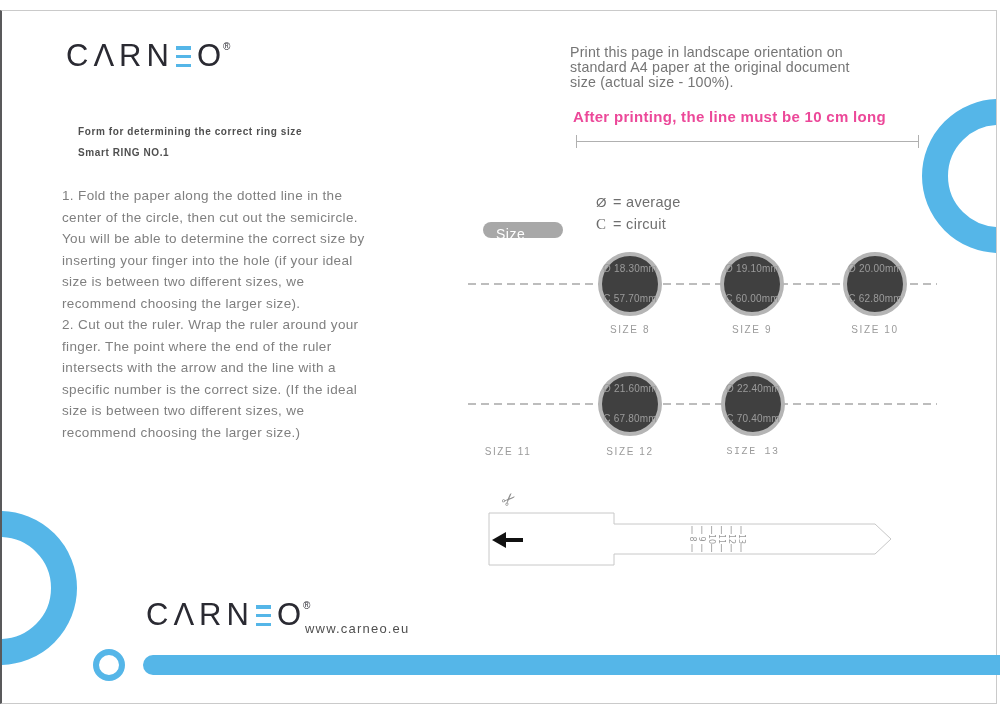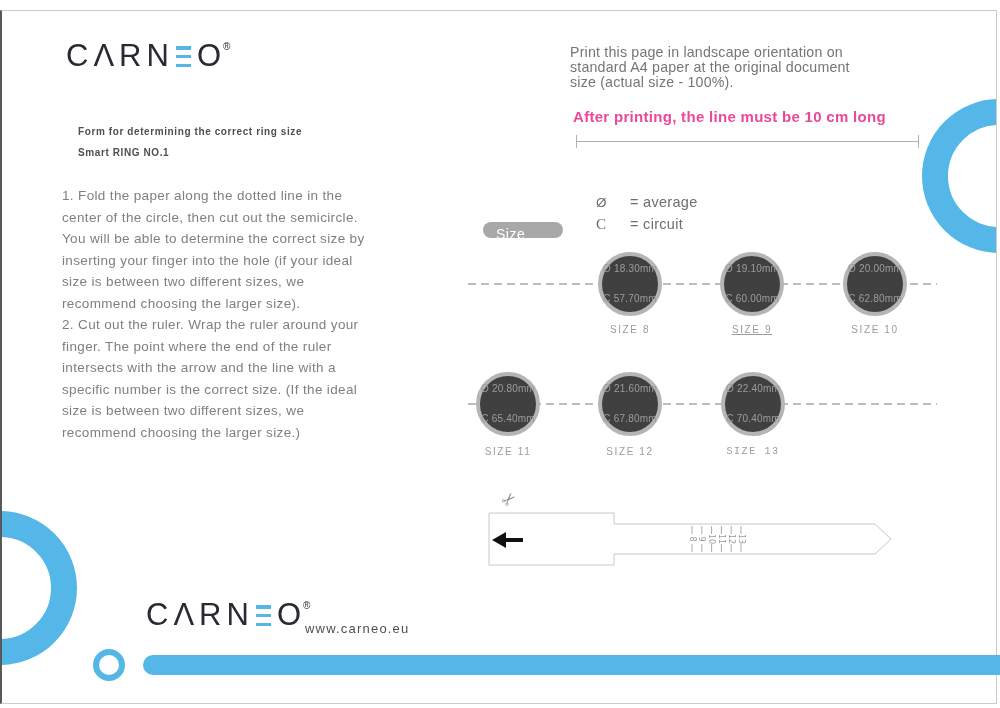--- a/index.html
+++ b/index.html
@@ -34,21 +34,21 @@
   .print-warning{position:absolute;left:573px;top:108px;font-size:15px;font-weight:bold;
                  color:#ec4899;letter-spacing:.3px;}
   .measure-line{position:absolute;left:576px;top:135px;width:341px;height:13px;
                 border-left:1px solid #b0b0b0;border-right:1px solid #b0b0b0;}
   .measure-line::after{content:"";position:absolute;left:0;right:0;top:6px;border-top:1px solid #b0b0b0;}
   
   .legend{position:absolute;left:596px;top:191px;color:#6f6f6f;}
   .legend .row{display:flex;align-items:center;height:22px;}
   .legend .sym{display:inline-block;width:14px;font-size:13.5px;color:#6b6b6b;}
   .legend .sym.serif{font-family:"Liberation Serif",serif;font-size:15px;}
-  .legend .lab{font-size:14.5px;letter-spacing:.3px;margin-left:20px;}
+  .legend .lab{font-size:14.5px;letter-spacing:.3px;margin-left:3px;}
   
   .size-badge{position:absolute;left:483px;top:222px;width:80px;height:16px;background:#a8a8a8;
               border-radius:12px;color:#fff;font-size:14px;line-height:24px;padding-left:13px;
               box-sizing:border-box;letter-spacing:.5px;}
   
   .fold-line{position:absolute;height:2px;width:469px;left:468px;
              background:repeating-linear-gradient(90deg,#bdbdbd 0 8px,transparent 8px 13px);}
   
   .ring-circle{position:absolute;width:56px;height:56px;border:4px solid #b5b5b5;border-radius:50%;
                background:#404040;display:flex;flex-direction:column;align-items:center;justify-content:center;
@@ -135,28 +135,24 @@
   </div>
   <div class="ring-circle" style="left:720px;top:252px;">
     <span class="val">Ø 19.10mm</span>
     <span class="val">C 60.00mm</span>
   </div>
   <div class="ring-circle" style="left:843px;top:252px;">
     <span class="val">Ø 20.00mm</span>
     <span class="val">C 62.80mm</span>
   </div>
   <div class="size-label" style="left:630px;top:324px;">SIZE 8</div>
-  <div class="size-label" style="left:752px;top:324px;text-decoration:underline;">SIZE 9</div>
+  <div class="size-label" style="left:752px;top:324px;">SIZE 9</div>
   <div class="size-label" style="left:875px;top:324px;">SIZE 10</div>
 
   <div class="fold-line" style="top:403px;"></div>
-  <div class="ring-circle" style="left:476px;top:372px;">
-    <span class="val">Ø 20.80mm</span>
-    <span class="val">C 65.40mm</span>
-  </div>
   <div class="ring-circle" style="left:598px;top:372px;">
     <span class="val">Ø 21.60mm</span>
     <span class="val">C 67.80mm</span>
   </div>
   <div class="ring-circle" style="left:721px;top:372px;">
     <span class="val">Ø 22.40mm</span>
     <span class="val">C 70.40mm</span>
   </div>
   <div class="size-label" style="left:508px;top:446px;">SIZE 11</div>
   <div class="size-label" style="left:630px;top:446px;">SIZE 12</div>

